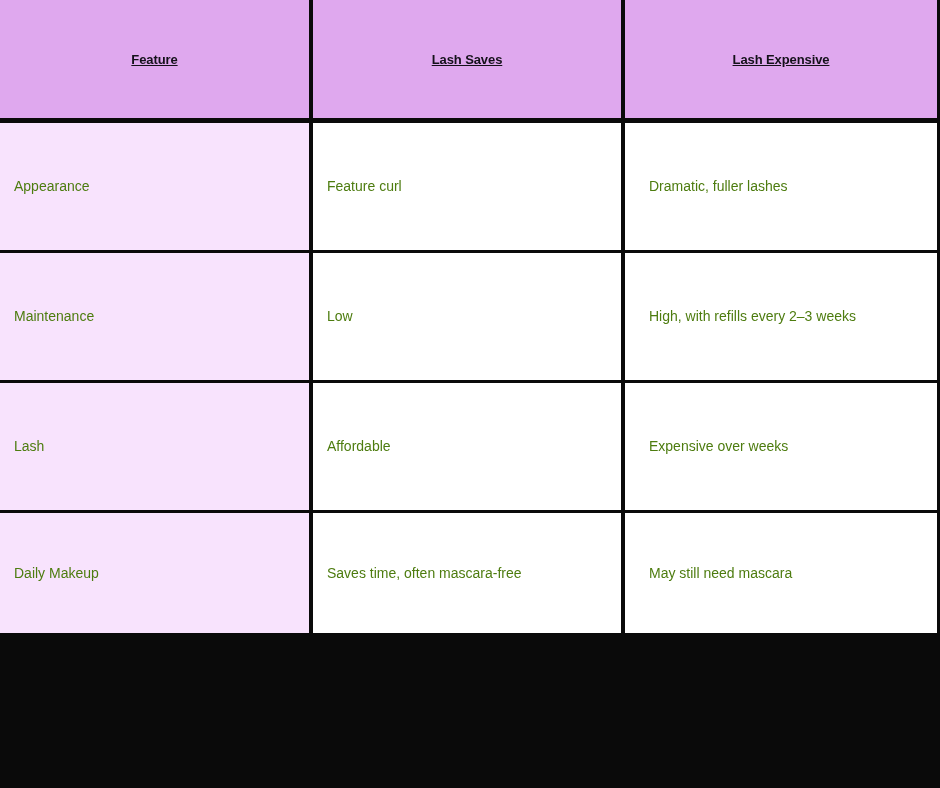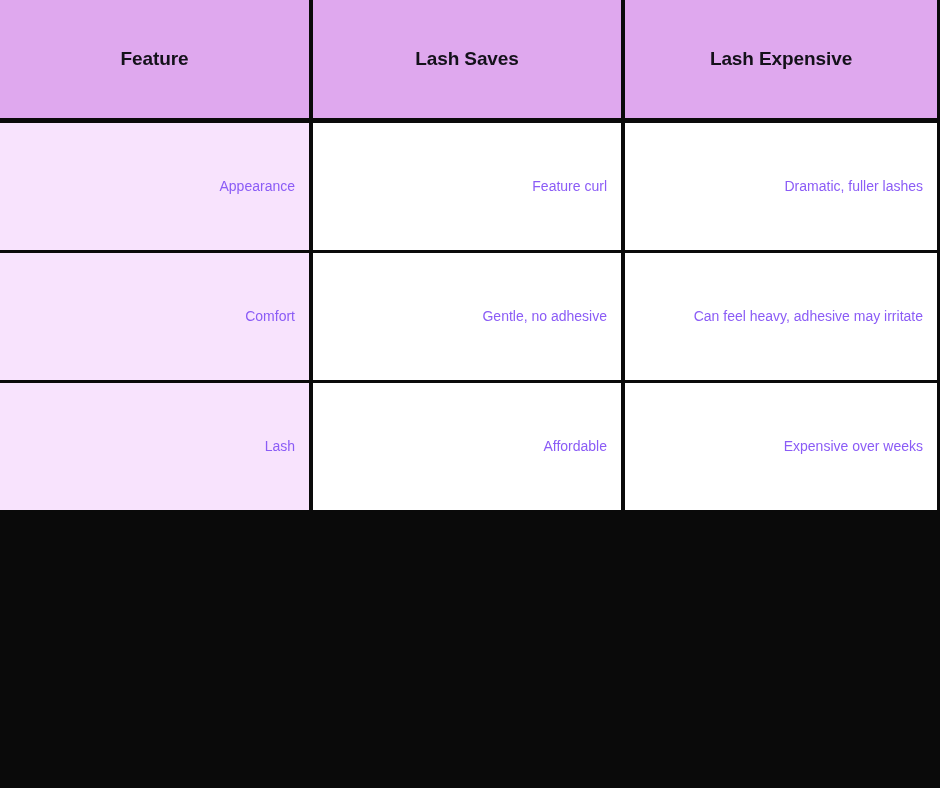--- a/index.html
+++ b/index.html
@@ -32,42 +32,43 @@
 
   col.col-feature      { width: 313px; }
   col.col-lashlift     { width: 312px; }
   col.col-extensions   { width: 315px; }
 
   
   thead tr.header-row th {
     height: 123px;
     background: #dfa8ee;
     color: #14111a;
-    font-size: 19px;
+    font-size: 13px;
     font-weight: bold;
     letter-spacing: -0.1px;
     text-align: center;
     vertical-align: middle;
     padding: 0 10px;
     box-sizing: border-box;
     border-right: 4px solid #0a0a0a;
     border-bottom: 5px solid #0a0a0a;
+    text-decoration: underline;
   }
   thead tr.header-row th.last-col {
     border-right: 3px solid #0a0a0a;
   }
 
   
   tbody tr.data-row td {
     height: 130px;
     background: #ffffff;
-    color: #8b5cf6;
+    color: #4d7c0f;
     font-size: 14px;
     font-weight: normal;
-    text-align: right;
+    text-align: left;
     vertical-align: middle;
     padding: 0 14px;
     box-sizing: border-box;
     border-right: 4px solid #0a0a0a;
     border-bottom: 3px solid #0a0a0a;
     line-height: 1.35;
   }
   tbody tr.data-row td.feature-cell {
     background: #f8e3fd;
   }
@@ -98,29 +99,34 @@
       </tr>
     </thead>
     <tbody>
 
       <tr class="data-row">
         <td class="feature-cell">Appearance</td>
         <td>Feature curl</td>
         <td class="last-col">Dramatic, fuller lashes</td>
       </tr>
 
+      <tr class="data-row">
+        <td class="feature-cell">Maintenance</td>
+        <td>Low</td>
+        <td class="last-col">High, with refills every 2–3 weeks</td>
+      </tr>
 
-      <tr class="data-row">
-        <td class="feature-cell">Comfort</td>
-        <td>Gentle, no adhesive</td>
-        <td class="last-col">Can feel heavy, adhesive may irritate</td>
-      </tr>
 
       <tr class="data-row">
         <td class="feature-cell">Lash</td>
         <td>Affordable</td>
         <td class="last-col">Expensive over weeks</td>
       </tr>
 
+      <tr class="data-row last-row">
+        <td class="feature-cell">Daily Makeup</td>
+        <td>Saves time, often mascara-free</td>
+        <td class="last-col">May still need mascara</td>
+      </tr>
 
     </tbody>
   </table>
 </div>
 
 </body></html>

